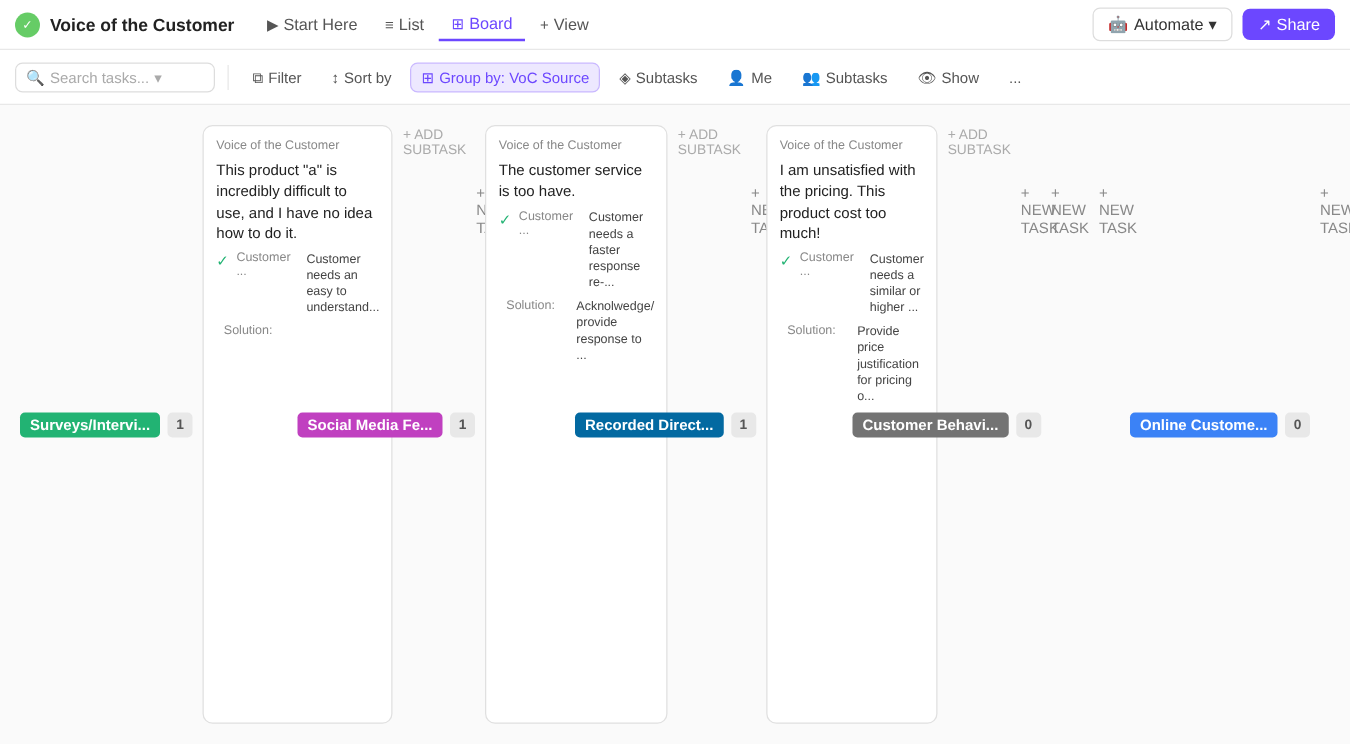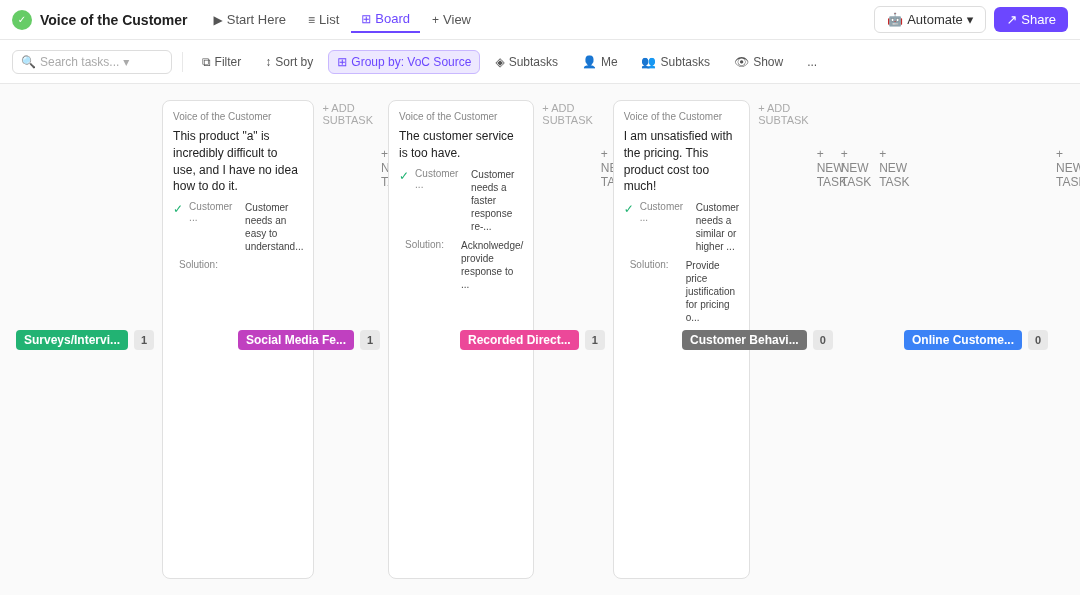--- a/index.html
+++ b/index.html
@@ -28,21 +28,21 @@
 
     
     .board { display: flex; gap: 12px; padding: 16px; overflow-x: auto; height: calc(595px - 84px); background: #fafafa; }
 
     
     .column { width: 210px; flex-shrink: 0; display: flex; flex-direction: row; gap: 8px; }
     .column-header { display: flex; align-items: center; gap: 6px; padding: 4px 0; }
     .column-label { font-size: 12px; font-weight: 600; padding: 3px 8px; border-radius: 4px; color: #fff; white-space: nowrap; overflow: hidden; text-overflow: ellipsis; max-width: 140px; }
     .col-surveys .column-label { background: #22b373; }
     .col-social .column-label { background: #c040c0; }
-    .col-recorded .column-label { background: #ec4899; }
+    .col-recorded .column-label { background: #0369a1; }
     .col-behavior .column-label { background: #737373; }
     .col-online .column-label { background: #3b82f6; }
     .column-count { width: 20px; height: 20px; background: #e8e8e8; border-radius: 4px; display: flex; align-items: center; justify-content: center; font-size: 11px; color: #555; font-weight: 600; }
 
     
     .card { background: #fff; border-radius: 8px; border: 1px solid #e0e0e0; padding: 10px; display: flex; flex-direction: column; gap: 6px; cursor: pointer; }
     .card-project { font-size: 10px; color: #888; }
     .card-title { font-size: 12px; color: #222; line-height: 1.4; }
 
     

